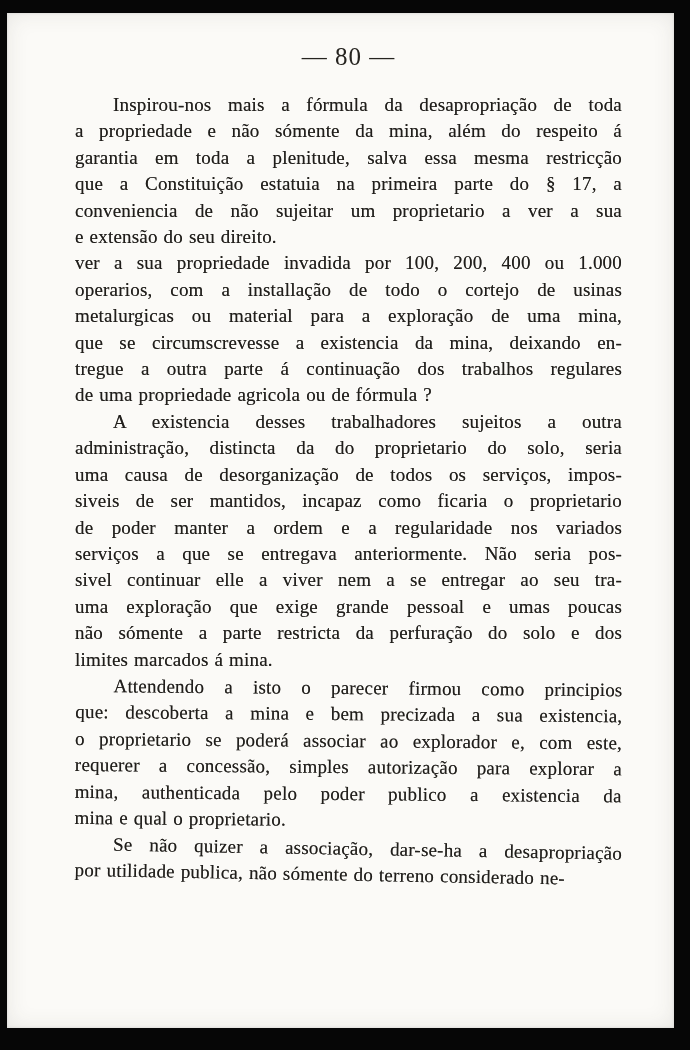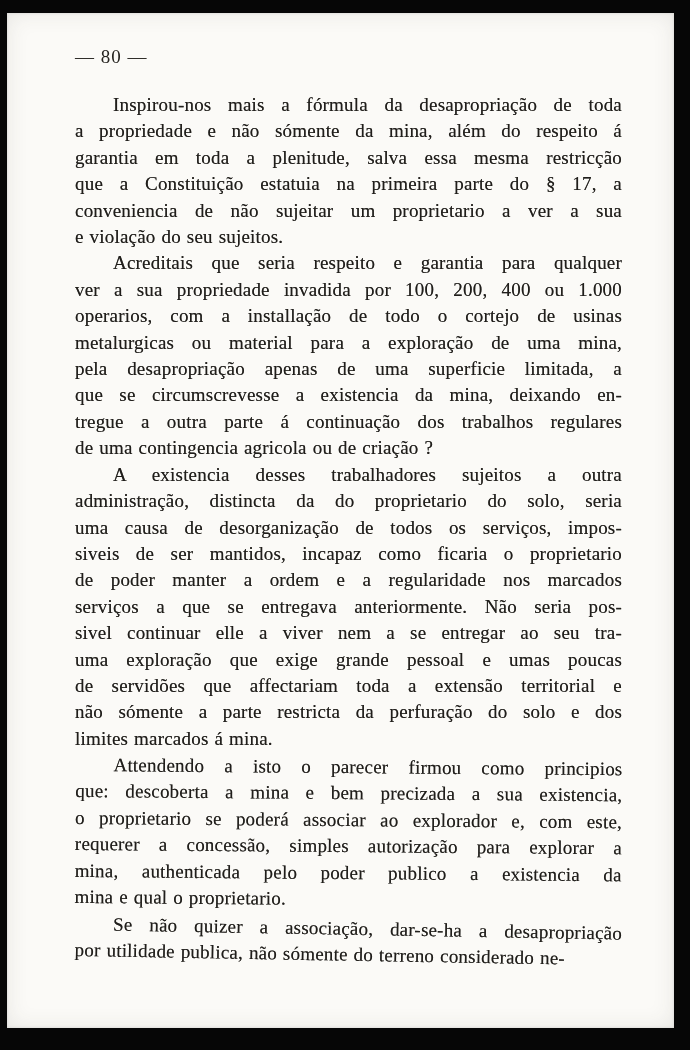--- a/index.html
+++ b/index.html
@@ -17,22 +17,22 @@
   .paper{
     position:absolute;
     left:7px; top:13px;
     width:667px; height:1015px;
     background:var(--paper);
     color:var(--ink);
     box-shadow:inset 0 0 22px rgba(60,55,45,.10), inset 0 0 3px rgba(0,0,0,.12);
     padding:33px 52px 0 68px;
   }
   .page-header{
-    text-align:left;
-    font-size:19px;
+    text-align:center;
+    font-size:25px;
     line-height:22px;
     letter-spacing:1px;
     margin-bottom:24px;
     color:#262420;
   }
   .text-block{
     width:547px;
     margin-top:19px;
   }
   .para{margin:0;}
@@ -57,42 +57,39 @@
 
 <div class="paper">
   <div class="page-header">— 80 —</div>
   <div class="text-block">
       <div class="para">
         <div class="line first">Inspirou-nos mais a fórmula da desapropriação de toda</div>
         <div class="line">a propriedade e não sómente da mina, além do respeito á</div>
         <div class="line">garantia em toda a plenitude, salva essa mesma restricção</div>
         <div class="line">que a Constituição estatuia na primeira parte do § 17, a</div>
         <div class="line">conveniencia de não sujeitar um proprietario a ver a sua</div>
-        <div class="line last">e violação do seu sujeitos.</div>
+        <div class="line last">e extensão do seu direito.</div>
       </div>
       <div class="para">
-        <div class="line first">Acreditais que seria respeito e garantia para qualquer</div>
         <div class="line">ver a sua propriedade invadida por 100, 200, 400 ou 1.000</div>
         <div class="line">operarios, com a installação de todo o cortejo de usinas</div>
         <div class="line">metalurgicas ou material para a exploração de uma mina,</div>
-        <div class="line">pela desapropriação apenas de uma superficie limitada, a</div>
         <div class="line">que se circumscrevesse a existencia da mina, deixando en-</div>
         <div class="line">tregue a outra parte á continuação dos trabalhos regulares</div>
-        <div class="line last">de uma contingencia agricola ou de criação ?</div>
+        <div class="line last">de uma propriedade agricola ou de fórmula ?</div>
       </div>
       <div class="para">
         <div class="line first">A existencia desses trabalhadores sujeitos a outra</div>
         <div class="line">administração, distincta da do proprietario do solo, seria</div>
         <div class="line">uma causa de desorganização de todos os serviços, impos-</div>
         <div class="line">siveis de ser mantidos, incapaz como ficaria o proprietario</div>
-        <div class="line">de poder manter a ordem e a regularidade nos marcados</div>
+        <div class="line">de poder manter a ordem e a regularidade nos variados</div>
         <div class="line">serviços a que se entregava anteriormente. Não seria pos-</div>
         <div class="line">sivel continuar elle a viver nem a se entregar ao seu tra-</div>
         <div class="line">uma exploração que exige grande pessoal e umas poucas</div>
-        <div class="line">de servidões que affectariam toda a extensão territorial e</div>
         <div class="line">não sómente a parte restricta da perfuração do solo e dos</div>
         <div class="line last">limites marcados á mina.</div>
       </div>
       <div class="para">
         <div class="line first">Attendendo a isto o parecer firmou como principios</div>
         <div class="line">que: descoberta a mina e bem precizada a sua existencia,</div>
         <div class="line">o proprietario se poderá associar ao explorador e, com este,</div>
         <div class="line">requerer a concessão, simples autorização para explorar a</div>
         <div class="line">mina, authenticada pelo poder publico a existencia da</div>
         <div class="line last">mina e qual o proprietario.</div>

